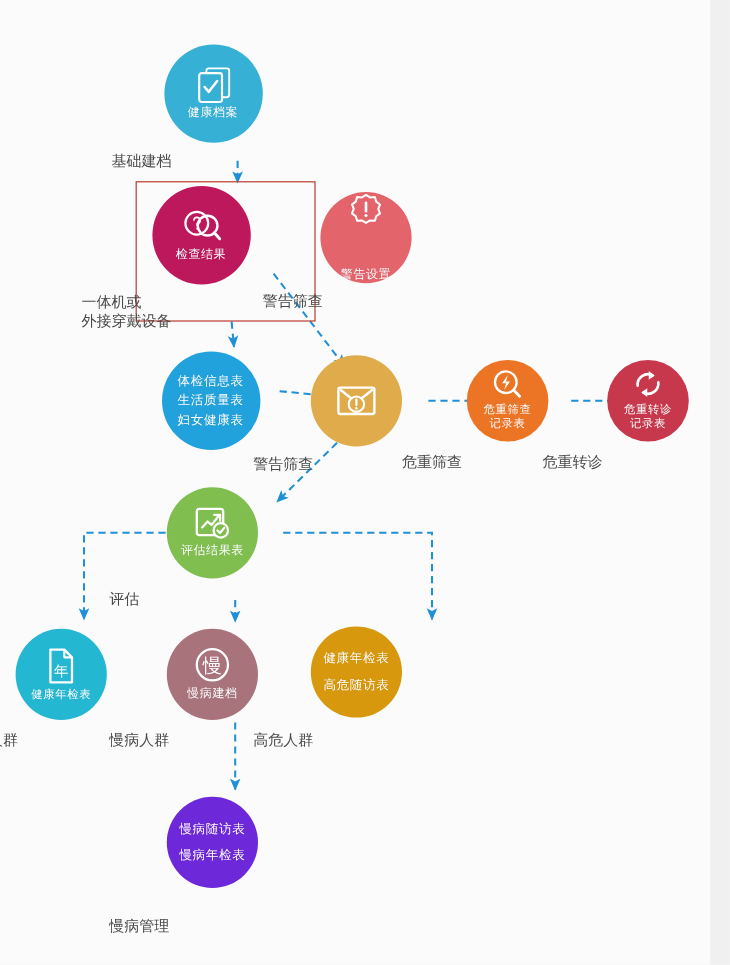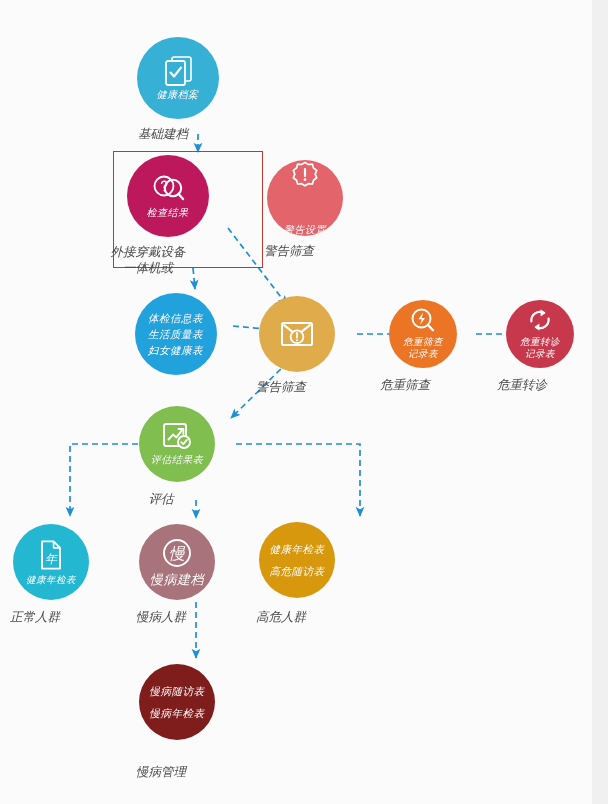--- a/index.html
+++ b/index.html
@@ -12,21 +12,20 @@
     height: 804px;
     font-family: "DejaVu Sans", "Liberation Sans", sans-serif;
     overflow: hidden;
   }
   #canvas {
     position: relative;
     width: 592px;
     height: 804px;
     background: #fbfbfb;
     box-sizing: border-box;
-    font-style: italic;
   }
   #edges {
     position: absolute;
     left: 0; top: 0;
     width: 608px;
     height: 804px;
     pointer-events: none;
   }
   .node {
     position: absolute;
@@ -55,21 +54,21 @@
     line-height: 1.22;
     font-size: 10px;
     letter-spacing: 0.5px;
     text-shadow: 0 0 1px rgba(0,0,0,0.10);
   }
   .inner-lines div { white-space: nowrap; }
   .caption {
     margin-top: 7px;
     font-size: 12.5px;
     color: #4a4a4a;
-    text-align: center;
+    text-align: left;
     line-height: 1.3;
     white-space: nowrap;
   }
   .caption div { white-space: nowrap; }
   #redbox {
     position: absolute;
     border: 1px solid #b93b30;
     box-sizing: border-box;
     background: transparent;
   }
@@ -140,22 +139,22 @@
           <circle cx="13.4" cy="18.6" r="0.9" fill="#ffffff"></circle>
           <circle cx="22" cy="16" r="8.2" fill="none" stroke="#ffffff" stroke-width="2"></circle>
           <line x1="27.6" y1="22" x2="32" y2="27" stroke="#ffffff" stroke-width="2.4" stroke-linecap="round"></line>
         </svg>
       </span>
       <div class="inner-lines">
         <div>检查结果</div>
       </div>
     </div>
     <div class="caption" style="width:160px;margin-left:-80px;">
+      <div>一体机或</div>
       <div>外接穿戴设备</div>
-      <div>一体机或</div>
     </div>
   </div>
 
   <div class="node" style="left:324px;top:160px;">
     <div class="bubble" style="width:76px;height:76px;margin-left:-38px;background:#e4646c;justify-content:space-between;">
       <span class="ico">
         <svg width="30" height="30" viewBox="0 0 30 30">
           <path d="M15,2.4 l3.4,2.1 4-0.3 1.1,3.8 3.2,2.4 -1.5,3.7 1.5,3.7 -3.2,2.4 -1.1,3.8 -4,-0.3 -3.4,2.1 -3.4,-2.1 -4,0.3 -1.1,-3.8 -3.2,-2.4 1.5,-3.7 -1.5,-3.7 3.2,-2.4 1.1,-3.8 4,0.3 Z" fill="none" stroke="#ffffff" stroke-width="1.7" stroke-linejoin="round"></path>
           <line x1="15" y1="9" x2="15" y2="16" stroke="#ffffff" stroke-width="2.2" stroke-linecap="round"></line>
           <circle cx="15" cy="19.6" r="1.3" fill="#ffffff"></circle>
@@ -275,21 +274,21 @@
   </div>
 
   <div class="node" style="left:196px;top:524px;">
     <div class="bubble" style="width:76px;height:76px;margin-left:-38px;background:#a8737b;">
       <span class="ico">
         <svg width="32" height="32" viewBox="0 0 32 32">
           <circle cx="16" cy="16" r="13" fill="none" stroke="#ffffff" stroke-width="1.9"></circle>
           <text x="16" y="22" font-size="16" fill="#ffffff" text-anchor="middle" font-family="DejaVu Sans, sans-serif">慢</text>
         </svg>
       </span>
-      <div class="inner-lines" style="font-size:13px;">
+      <div class="inner-lines" style="font-size:10px;">
         <div>慢病建档</div>
       </div>
     </div>
     <div class="caption" style="width:140px;margin-left:-70px;margin-top:9px;">
       <div>慢病人群</div>
     </div>
   </div>
 
   <div class="node" style="left:316px;top:522px;">
     <div class="bubble" style="width:76px;height:76px;margin-left:-38px;background:#d8980d;">
@@ -297,21 +296,21 @@
         <div>健康年检表</div>
         <div>高危随访表</div>
       </div>
     </div>
     <div class="caption" style="width:140px;margin-left:-70px;margin-top:11px;">
       <div>高危人群</div>
     </div>
   </div>
 
   <div class="node" style="left:196px;top:664px;">
-    <div class="bubble" style="width:76px;height:76px;margin-left:-38px;background:#7f1d1d;">
+    <div class="bubble" style="width:76px;height:76px;margin-left:-38px;background:#6d28d9;">
       <div class="inner-lines" style="margin-top:0;font-size:10.5px;line-height:2.1;">
         <div>慢病随访表</div>
         <div>慢病年检表</div>
       </div>
     </div>
     <div class="caption" style="width:140px;margin-left:-70px;margin-top:24px;">
       <div>慢病管理</div>
     </div>
   </div>
 

